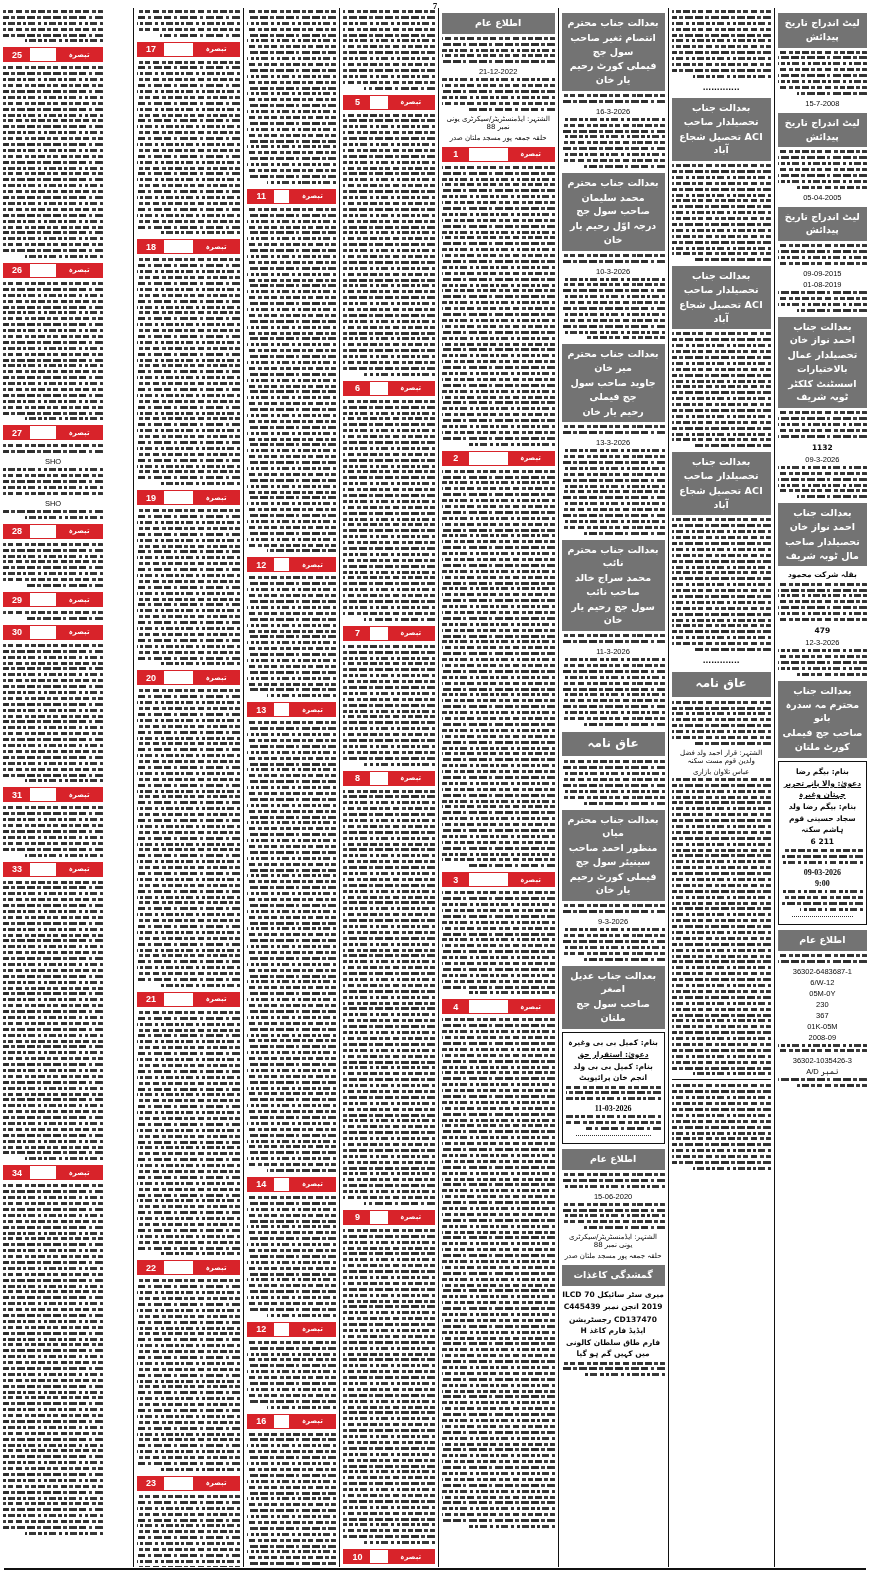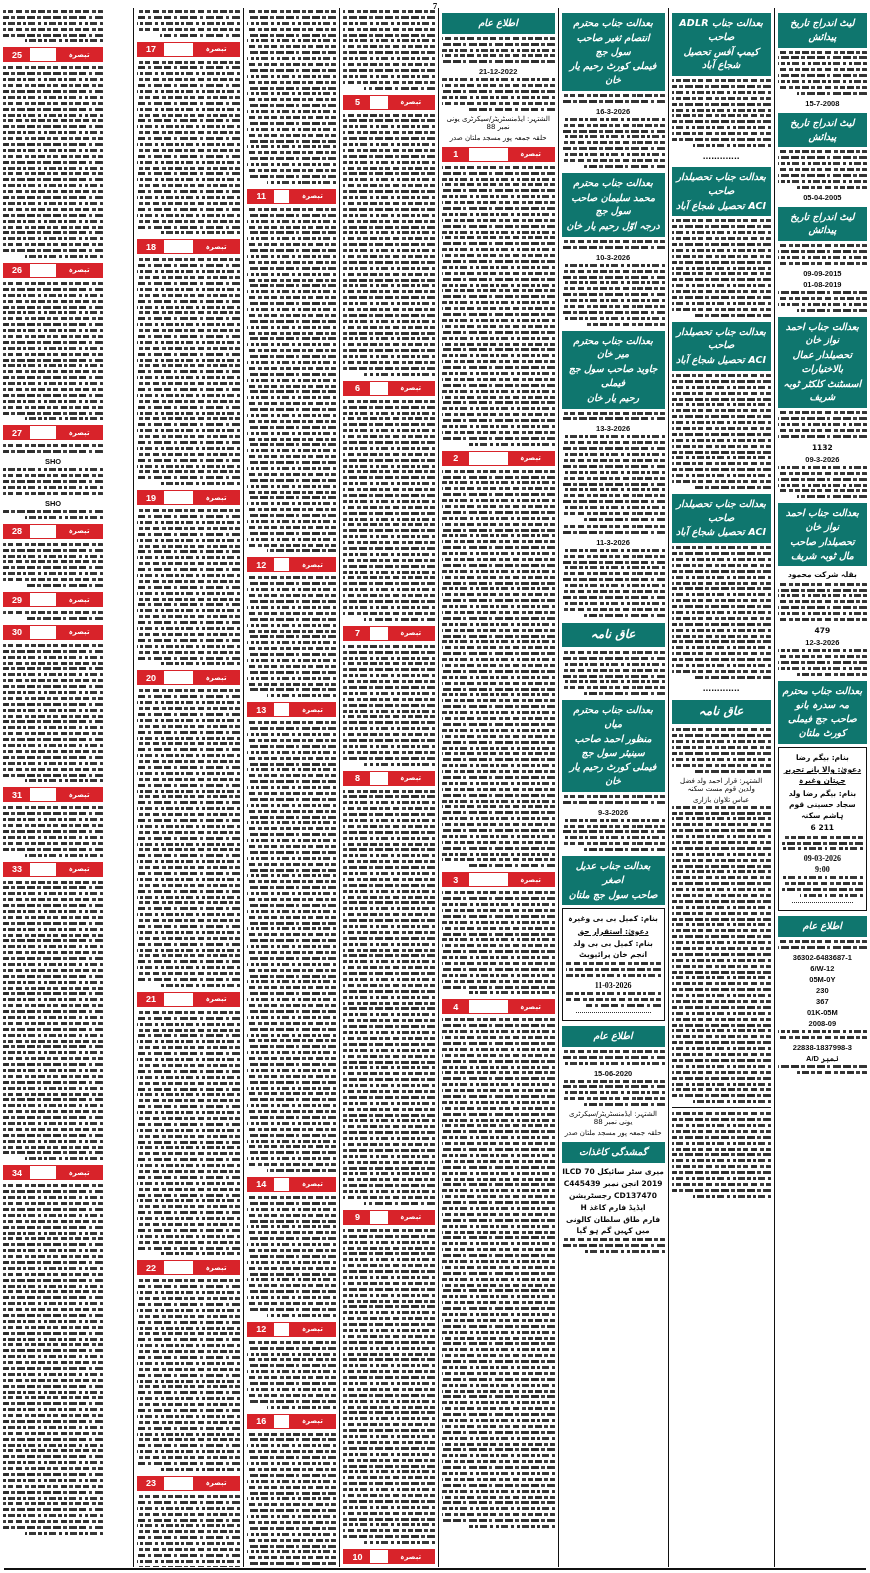--- a/index.html
+++ b/index.html
@@ -118,26 +118,25 @@
   .badge-bar .num{
     background:#d8232a;color:#fff;
     min-width:26px;
     display:flex;align-items:center;justify-content:center;
     font-size:9px;font-weight:bold;
     font-family:"Liberation Sans",sans-serif;
   }
 
   
   .blk{
-    background:#0f766e;color:#fff;
+    background:#737373;color:#fff;
     margin:5px 0 3px 0;
     padding:3px 4px 4px 4px;
     text-align:center;
     box-sizing:border-box;
-    font-style:italic;
   }
   .blk .t{
     display:block;
     font-size:9.5px;font-weight:bold;
     line-height:1.45;
     letter-spacing:.2px;
     direction:rtl;
   }
   .blk .t + .t{margin-top:1px;}
   .blk.big .t{font-size:12px;letter-spacing:1px;}
@@ -163,21 +162,21 @@
   }
   .sig{
     display:block;text-align:center;direction:rtl;
     font-size:7px;margin-top:3px;
   }
   .dotline{
     display:block;border-bottom:1px dotted #333;height:1px;margin:3px 10px;
   }
   .ref{
     display:block;text-align:center;font-size:7.5px;
-    font-weight:bold;direction:ltr;margin:2px 0;
+    font-weight:normal;direction:ltr;margin:2px 0;
     font-family:"Liberation Sans",sans-serif;
   }
 
   
   .hr{height:1px;background:#111;margin:4px 0;}
 
   
   .bottomrule{
     position:absolute;left:4px;right:4px;bottom:3px;height:2px;background:#111;
   }
@@ -335,34 +334,30 @@
       <div class="ref">6/W-12</div>
       <div class="ref">05M-0Y</div>
       <div class="ref">230</div>
       <div class="ref">367</div>
       <div class="ref">01K-05M</div>
       <div class="ref">2008-09</div>
       <div class="body-text">
         <span class="ln v3"></span>
           <span class="ln"></span>
       </div>
-      <div class="ref">22838-1837998-3</div>
+      <div class="ref">36302-1035426-3</div>
       <div class="ref">A/D نمبر</div>
       <div class="body-text">
         <span class="ln v2"></span>
           <span class="ln short2"></span>
       </div>
     </div>
 
     <div class="col w-c7">
 
-      <div class="blk">
-        <span class="t">بعدالت جناب ADLR صاحب</span>
-        <span class="t">کیمپ آفس تحصیل شجاع آباد</span>
-      </div>
       <div class="body-text">
         <span class="ln"></span>
           <span class="ln v2"></span>
           <span class="ln v3"></span>
         <span class="ln"></span>
           <span class="ln v2"></span>
           <span class="ln v3"></span>
         <span class="ln"></span>
           <span class="ln v2"></span>
           <span class="ln v3"></span>
@@ -612,20 +607,25 @@
           <span class="ln"></span>
           <span class="ln v2"></span>
         <span class="ln v3"></span>
           <span class="ln"></span>
           <span class="ln v2"></span>
         <span class="ln v3"></span>
           <span class="ln"></span>
           <span class="ln short2 v2"></span>
       </div>
 
+      <div class="blk">
+        <span class="t">بعدالت جناب محترم نائب</span>
+        <span class="t">محمد سراج خالد صاحب نائب</span>
+        <span class="t">سول جج رحیم یار خان</span>
+      </div>
       <div class="body-text">
         <span class="ln"></span>
           <span class="ln v2"></span>
       </div>
       <div class="ref">11-3-2026</div>
       <div class="body-text">
         <span class="ln v3"></span>
           <span class="ln"></span>
           <span class="ln v2"></span>
         <span class="ln v3"></span>

